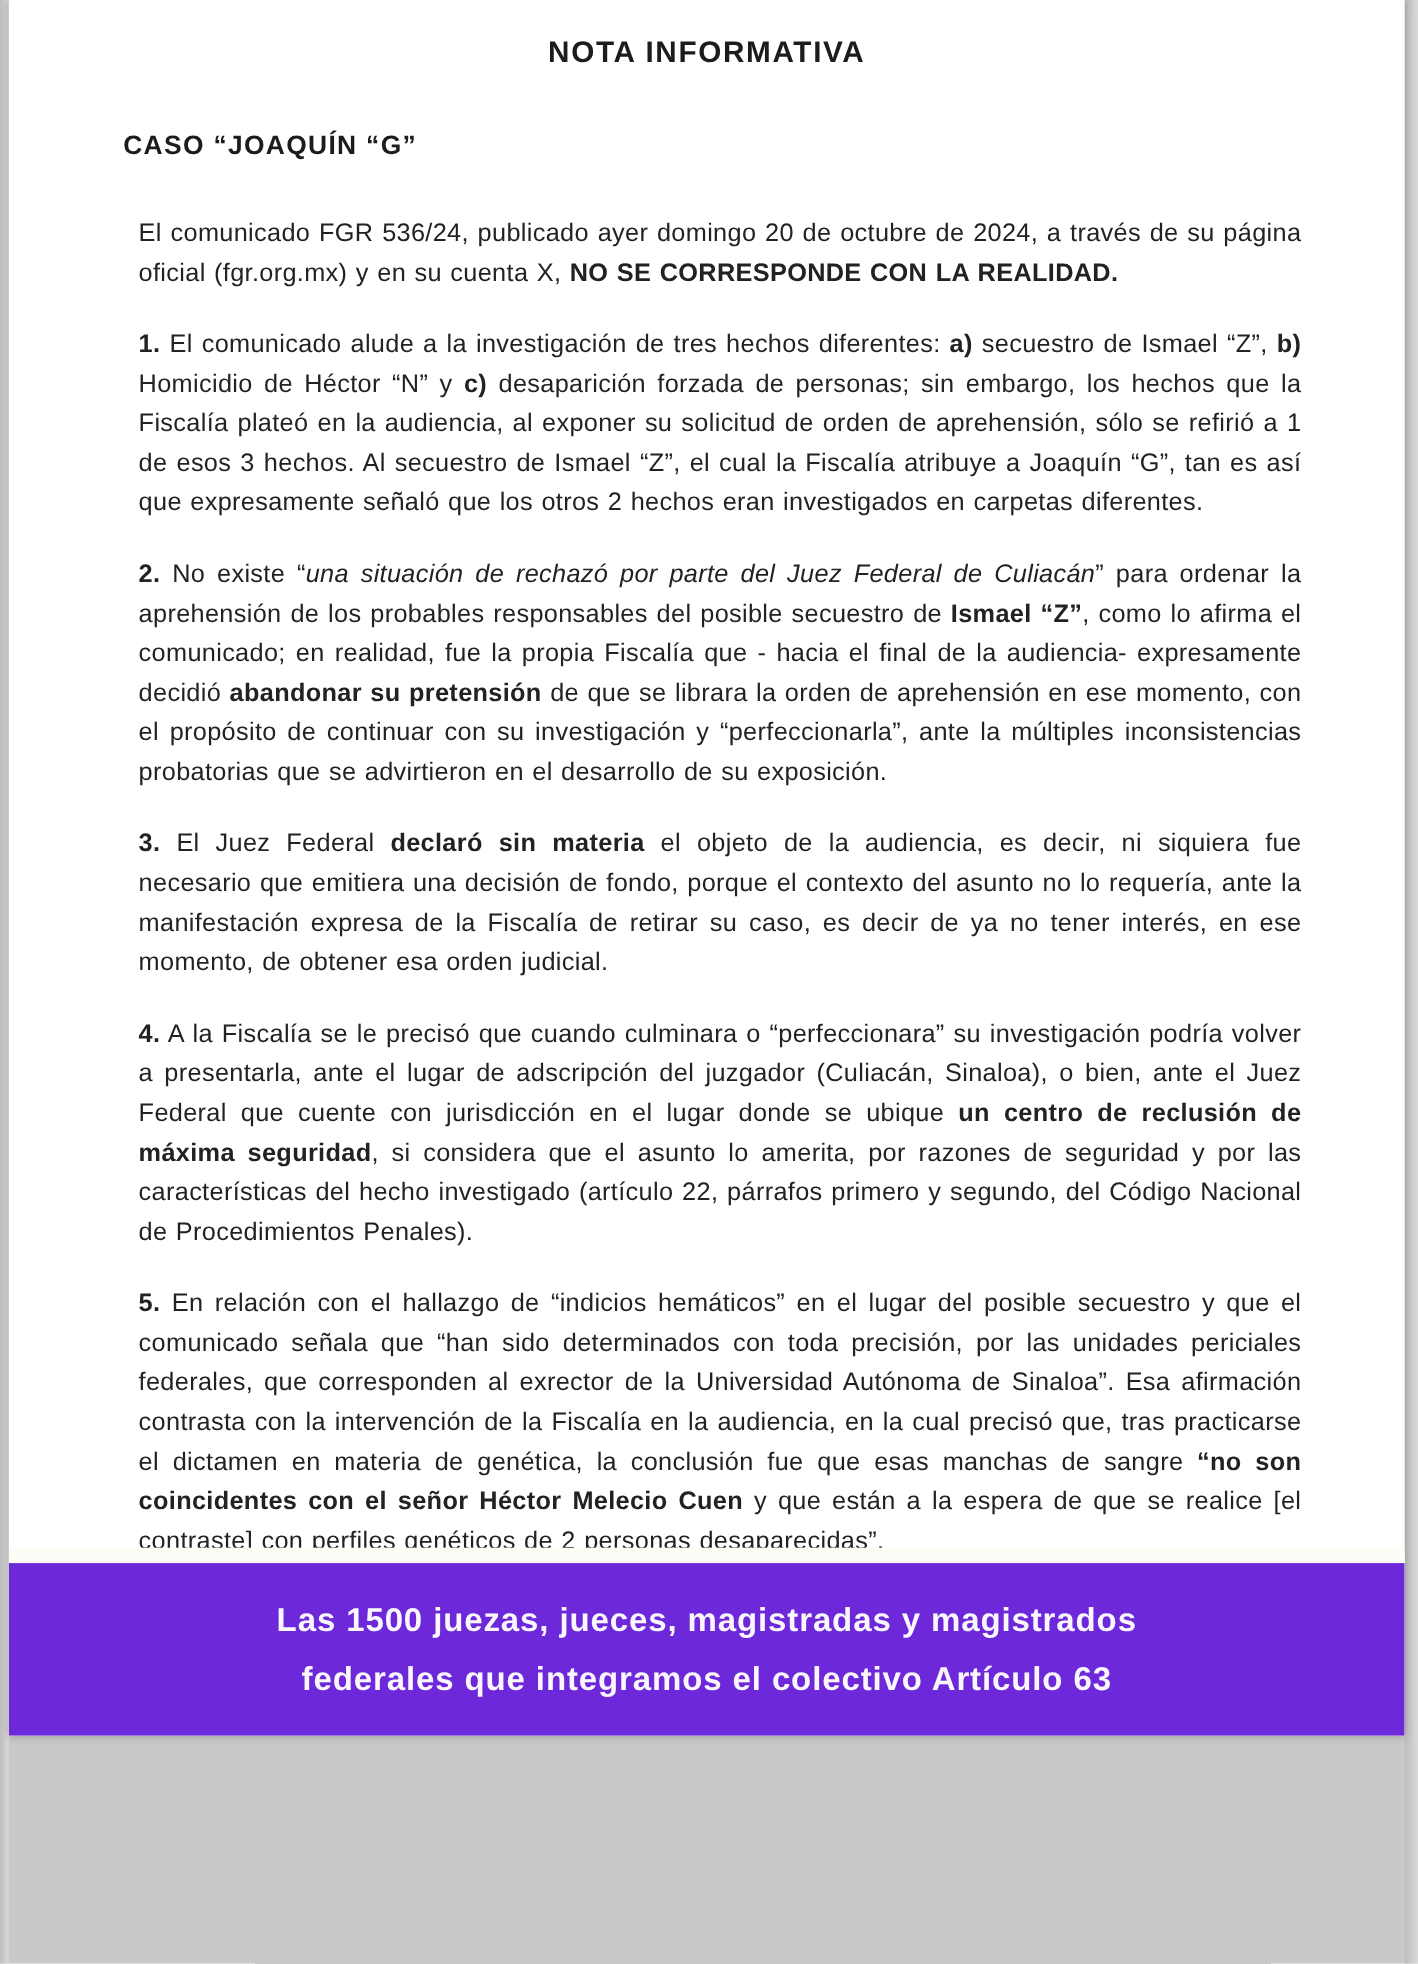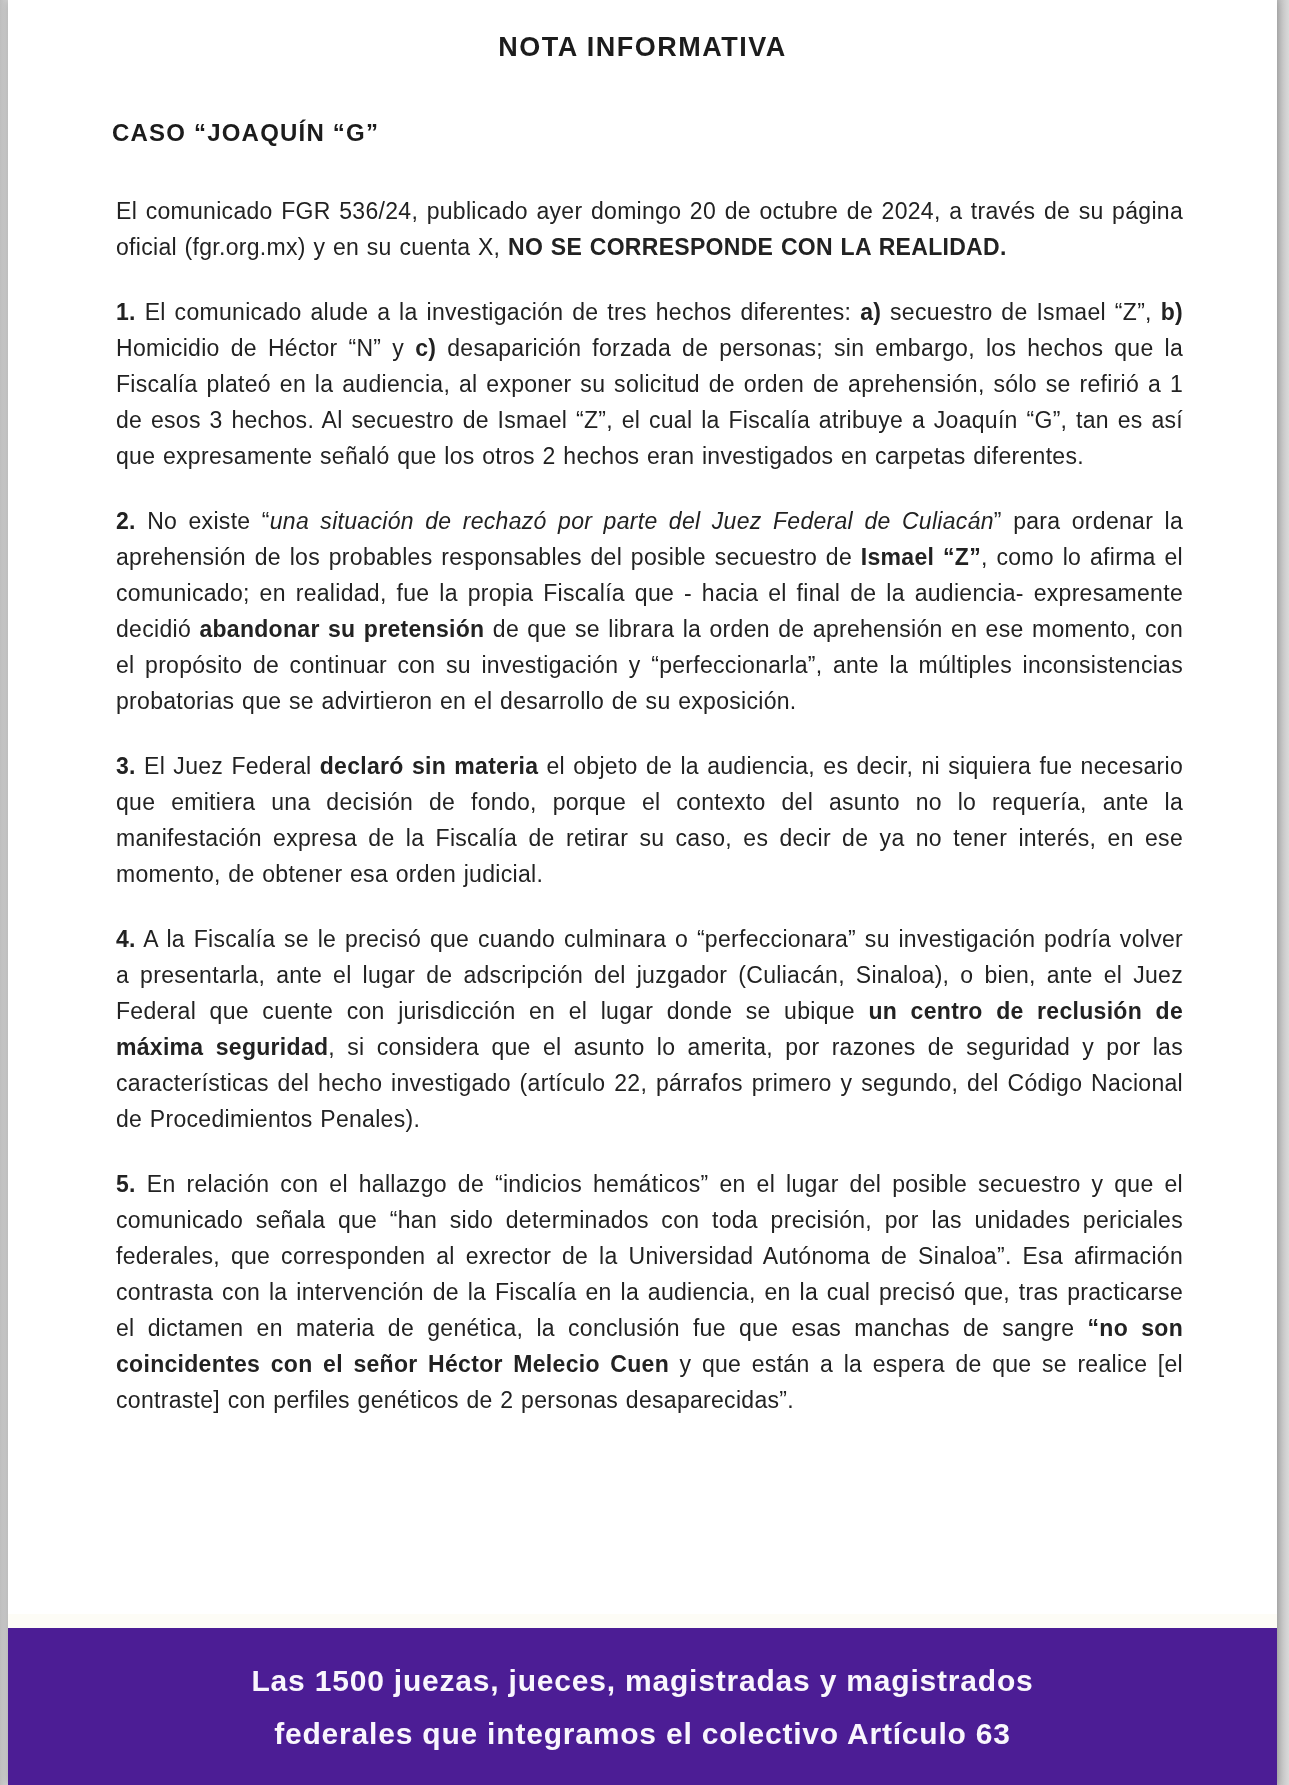--- a/index.html
+++ b/index.html
@@ -22,21 +22,21 @@
     background: linear-gradient(to right, #bfbfbf, #d9d9d9);
   }
   .edge-left  { left: 0;  width: 8px; }
   .edge-right { right: 0; width: 12px; background: linear-gradient(to left, #d9d9d9, #bdbdbd); }
 
   .page {
     position: absolute;
     left: 8px;
     top: 0;
     width: 1269px;
-    height: 1785px;
+    height: 1578px;
     background: #ffffff;
     box-shadow: 0 0 8px rgba(0,0,0,0.25);
     overflow: hidden;
   }
 
   .doc-header {
     padding-top: 32px;
     text-align: center;
     color: #1c1c1c;
   }
@@ -64,21 +64,21 @@
 
   .doc-body {
     margin: 46px 94px 0 104px;
     color: #222222;
     font-size: 23px;
     line-height: 36px;
     letter-spacing: 0.3px;
     text-align: justify;
   }
   .doc-body p {
-    margin: 0 0 29px 4px;
+    margin: 0 0 29px 14px;
   }
   .doc-body p span { word-spacing: 1px; }
 
   .footer-banner {
     position: absolute;
     left: 0;
     right: 0;
     bottom: 0;
     height: 157px;
     display: flex;
@@ -122,18 +122,18 @@
     <p><span>El comunicado FGR 536/24, publicado ayer domingo 20 de octubre de 2024, a través de su página oficial (fgr.org.mx) y en su cuenta X, </span><span style="font-weight: 700;">NO SE CORRESPONDE CON LA REALIDAD.</span></p>
     <p><span style="font-weight: 700;">1.</span><span>  El comunicado alude a la investigación de tres hechos diferentes: </span><span style="font-weight: 700;">a)</span><span> secuestro de Ismael “Z”, </span><span style="font-weight: 700;">b)</span><span> Homicidio de Héctor “N” y </span><span style="font-weight: 700;">c)</span><span> desaparición forzada de personas; sin embargo, los hechos que la Fiscalía plateó en la audiencia, al exponer su solicitud de orden de aprehensión, sólo se refirió a 1 de esos 3 hechos. Al secuestro de Ismael “Z”, el cual la Fiscalía atribuye a Joaquín “G”, tan es así que expresamente señaló que los otros 2 hechos eran investigados en carpetas diferentes.</span></p>
     <p><span style="font-weight: 700;">2.</span><span>  No existe “</span><span style="font-style: italic;">una situación de rechazó por parte del Juez Federal de Culiacán</span><span>” para ordenar la aprehensión de los probables responsables del posible secuestro de </span><span style="font-weight: 700;">Ismael “Z”</span><span>, como lo afirma el comunicado; en realidad, fue la propia Fiscalía que - hacia el final de la audiencia- expresamente decidió </span><span style="font-weight: 700;">abandonar su pretensión</span><span> de que se librara la orden de aprehensión en ese momento, con el propósito de continuar con su investigación y “perfeccionarla”, ante la múltiples inconsistencias probatorias que se advirtieron en el desarrollo de su exposición.</span></p>
     <p><span style="font-weight: 700;">3.</span><span> El Juez Federal </span><span style="font-weight: 700;">declaró sin materia</span><span> el objeto de la audiencia, es decir, ni siquiera fue necesario que emitiera una decisión de fondo, porque el contexto del asunto no lo requería, ante la manifestación expresa de la Fiscalía de retirar su caso, es decir de ya no tener interés, en ese momento, de obtener esa orden judicial.</span></p>
     <p><span style="font-weight: 700;">4.</span><span> A la Fiscalía se le precisó que cuando culminara o “perfeccionara” su investigación podría volver a presentarla, ante el lugar de adscripción del juzgador (Culiacán, Sinaloa), o bien, ante el Juez Federal que cuente con jurisdicción en el lugar donde se ubique </span><span style="font-weight: 700;">un centro de reclusión de máxima seguridad</span><span>, si considera que el asunto lo amerita, por razones de seguridad y por las características del hecho investigado (artículo 22, párrafos primero y segundo, del Código Nacional de Procedimientos Penales).</span></p>
     <p><span style="font-weight: 700;">5.</span><span> En relación con el hallazgo de “indicios hemáticos” en el lugar del posible secuestro y que el comunicado señala que “han sido determinados con toda precisión, por las unidades periciales federales, que corresponden al exrector de la Universidad Autónoma de Sinaloa”. Esa afirmación contrasta con la intervención de la Fiscalía en la audiencia, en la cual precisó que, tras practicarse el dictamen en materia de genética, la conclusión fue que esas manchas de sangre </span><span style="font-weight: 700;">“no son coincidentes con el señor Héctor Melecio Cuen</span><span> y que están a la espera de que se realice [el contraste] con perfiles genéticos de 2 personas desaparecidas”.</span></p>
   </section>
 
   <div class="pre-banner-tint"></div>
 
-  <footer class="footer-banner" style="background: #4c1d95; color: rgb(249, 246, 253);">
+  <footer class="footer-banner" style="background: #6d28d9; color: rgb(249, 246, 253);">
     <div class="footer-line">Las 1500 juezas, jueces, magistradas y magistrados</div>
     <div class="footer-line">federales que integramos el colectivo Artículo 63</div>
   </footer>
 
 </div>
 
 </body></html>

